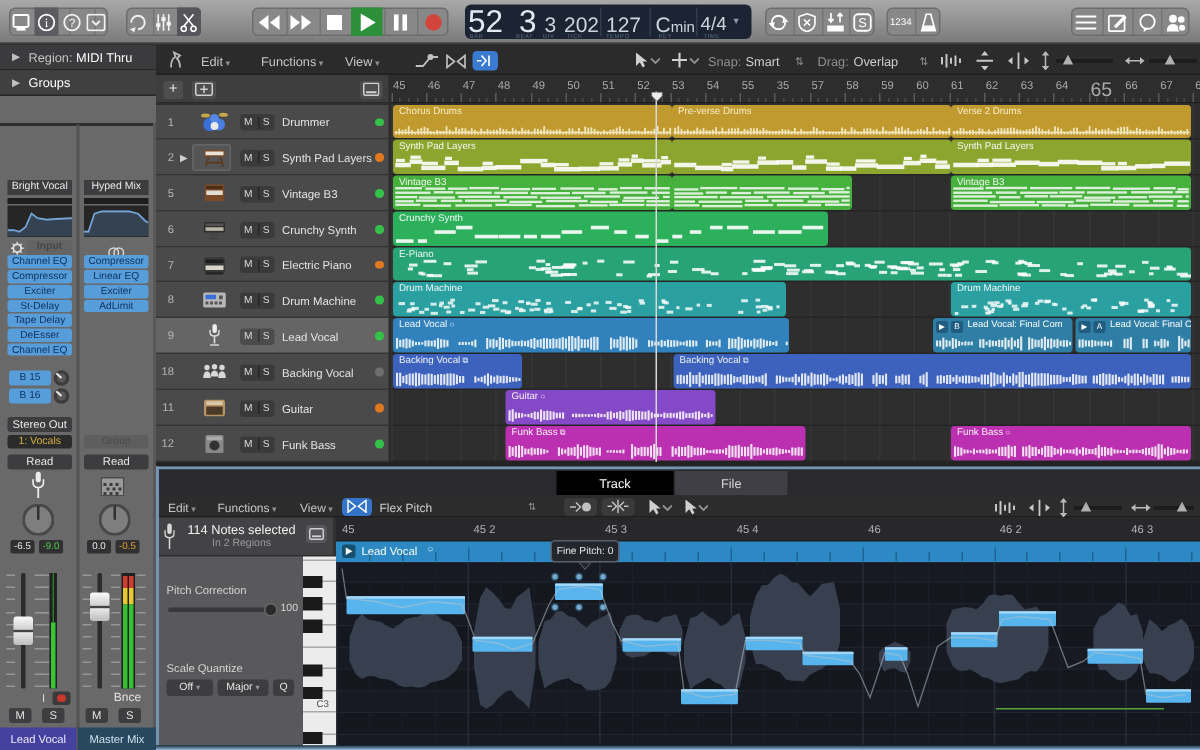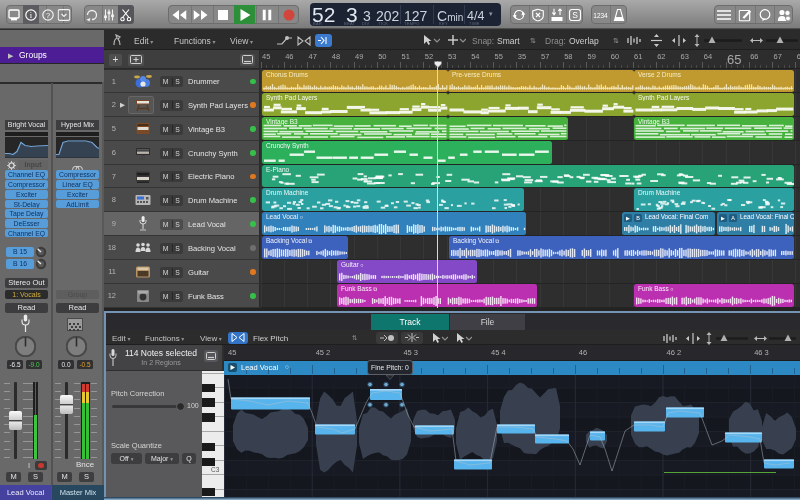--- a/index.html
+++ b/index.html
@@ -203,21 +203,25 @@
     </div>
 <div class="abs" style="left:775px;top:5px;width:18px;height:19px;background:transparent;border-radius:0 3px 3px 0;">
       <svg width="14" height="13" viewBox="0 0 14 13" style="position:absolute;left:50%;top:50%;transform:translate(-50%,-50%);">
         <circle cx="5" cy="4" r="2.6" fill="#fff"></circle>
         <path d="M0.8 12.5 Q0.8 7.5 5 7.5 Q9.2 7.5 9.2 12.5z" fill="#fff"></path>
         <circle cx="10.5" cy="4.5" r="2.6" fill="#fff" stroke="#8d8d8d" stroke-width="0.8"></circle>
         <circle cx="11" cy="10" r="2.4" fill="#fff" stroke="#8d8d8d" stroke-width="0.8"></circle>
       </svg>
     </div>
 <div class="abs" style="left:0;top:30px;width:104px;height:470px;background:#696969;"></div>
-<div class="abs" style="left:0;top:47px;width:104px;height:17px;background:#4c1d95;border-bottom:1px solid #262626;color:#fff;font-size:8.5px;line-height:17px;">
+<div class="abs" style="left:0;top:30px;width:104px;height:17px;background:#3b3b3d;border-bottom:1px solid #262626;color:#fff;font-size:8.5px;line-height:17px;">
+      <span style="position:absolute;left:8px;color:#c0c0c0;font-size:7px;">▶</span>
+      <span style="position:absolute;left:19px;"><span style="color:#c4c4c4;">Region:</span> MIDI Thru</span>
+    </div>
+<div class="abs" style="left:0;top:47px;width:104px;height:17px;background:#404040;border-bottom:1px solid #262626;color:#fff;font-size:8.5px;line-height:17px;">
       <span style="position:absolute;left:8px;color:#c0c0c0;font-size:7px;">▶</span>
       <span style="position:absolute;left:19px;"><span style="color:#c4c4c4;"></span>Groups</span>
     </div>
 <div class="abs" style="left:0;top:82px;width:104px;height:1.5px;background:#2c2c2c;"></div>
 <div class="abs" style="left:51px;top:83px;width:1.5px;height:417px;background:#525252;"></div>
 <div class="abs" style="left:102px;top:82px;width:2px;height:418px;background:#595959;"></div>
 <div class="abs" style="left:5px;top:120px;width:43px;height:10px;background:#3d3d3f;color:#e8e8e8;font-size:7px;text-align:center;line-height:10px;white-space:nowrap;overflow:hidden;">Bright Vocal</div>
 <div class="abs" style="left:5px;top:132px;width:43px;height:4px;background:#1e1e1e;"></div>
 <div class="abs" style="left:5px;top:137px;width:43px;height:21px;background:#262626;"><svg width="43" height="21" viewBox="0 0 43 20">
         <path d="M0 16 L4 16 L8 17 L12 14 L16 5 L20 8 L26 9 L33 8.5 L43 8" fill="none" stroke="#7fb2e8" stroke-width="1.2"></path>
@@ -2205,21 +2209,21 @@
       <div style="position:absolute;left:4px;top:1px;font-size:6.5px;color:rgba(255,255,255,0.92);white-space:nowrap;overflow:hidden;max-width:152px;">Funk Bass<span style="font-size:5.5px;"> ○</span></div>
     </div>
 <div class="abs" style="left:437px;top:61px;width:1px;height:247px;background:#d8d8d8;"></div>
 <svg class="abs" style="left:433.5px;top:60.5px;" width="8" height="7" viewBox="0 0 8 7">
       <path d="M0.5 0.5 L7.5 0.5 L7.5 3 L4 6.5 L0.5 3z" fill="#ececec" stroke="#777" stroke-width="0.5"></path>
     </svg>
 <div class="abs" style="left:104px;top:308px;width:696px;height:3px;background:#232323;"></div>
 <div class="abs" style="left:104px;top:311px;width:696px;height:1.5px;background:#7593b2;"></div>
 <div class="abs" style="left:104px;top:311px;width:2px;height:185.5px;background:#7593b2;"></div>
 <div class="abs" style="left:106px;top:312.5px;width:694px;height:17.5px;background:#29292e;"></div>
-<div class="abs" style="left:371px;top:313.5px;width:78px;height:16.5px;background:#0f766e;color:#fff;font-size:8.5px;text-align:center;line-height:16px;">Track</div>
+<div class="abs" style="left:371px;top:313.5px;width:78px;height:16.5px;background:#000000;color:#fff;font-size:8.5px;text-align:center;line-height:16px;">Track</div>
 <div class="abs" style="left:450px;top:313.5px;width:76px;height:16.5px;background:#3f3f45;color:#d8d8d8;font-size:8.5px;text-align:center;line-height:16px;border-right:1px solid #2a2a2a;">File</div>
 <div class="abs" style="left:106px;top:330px;width:694px;height:15px;background:#2c2c2c;border-bottom:1px solid #1e1e1e;"></div>
 <div class="abs" style="left:112px;top:333.5px;font-size:8px;color:#c6c6c6;white-space:nowrap;">Edit<span style="font-size:6px;color:#909090;"> ▾</span></div>
 <div class="abs" style="left:145px;top:333.5px;font-size:8px;color:#c6c6c6;white-space:nowrap;">Functions<span style="font-size:6px;color:#909090;"> ▾</span></div>
 <div class="abs" style="left:200px;top:333.5px;font-size:8px;color:#c6c6c6;white-space:nowrap;">View<span style="font-size:6px;color:#909090;"> ▾</span></div>
 <div class="abs" style="left:228px;top:331.5px;width:20px;height:12px;background:#3374c8;border-radius:3px;">
       <svg width="14" height="9" viewBox="0 0 14 9" style="position:absolute;left:3px;top:1.5px;">
         <path d="M1 0.5 L6 4.5 L1 8.5z M13 0.5 L8 4.5 L13 8.5z" fill="none" stroke="#fff" stroke-width="1"></path>
       </svg>
     </div>

